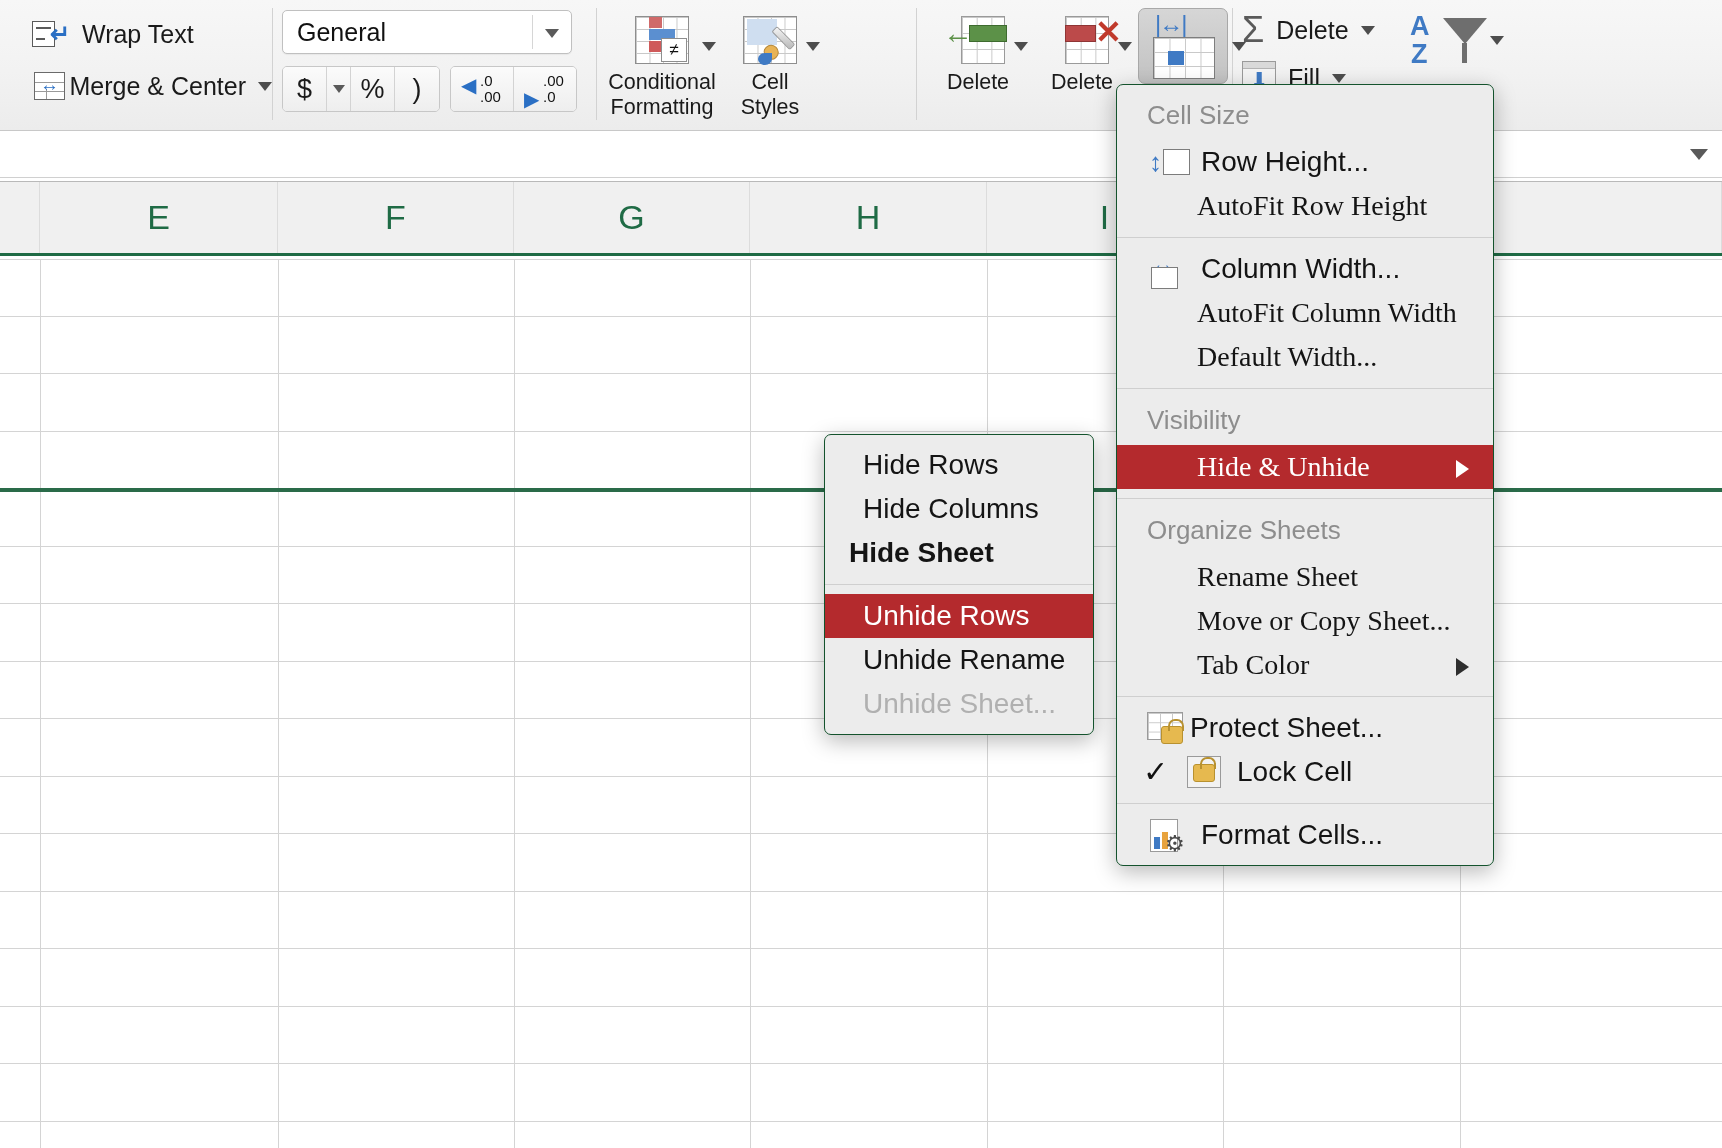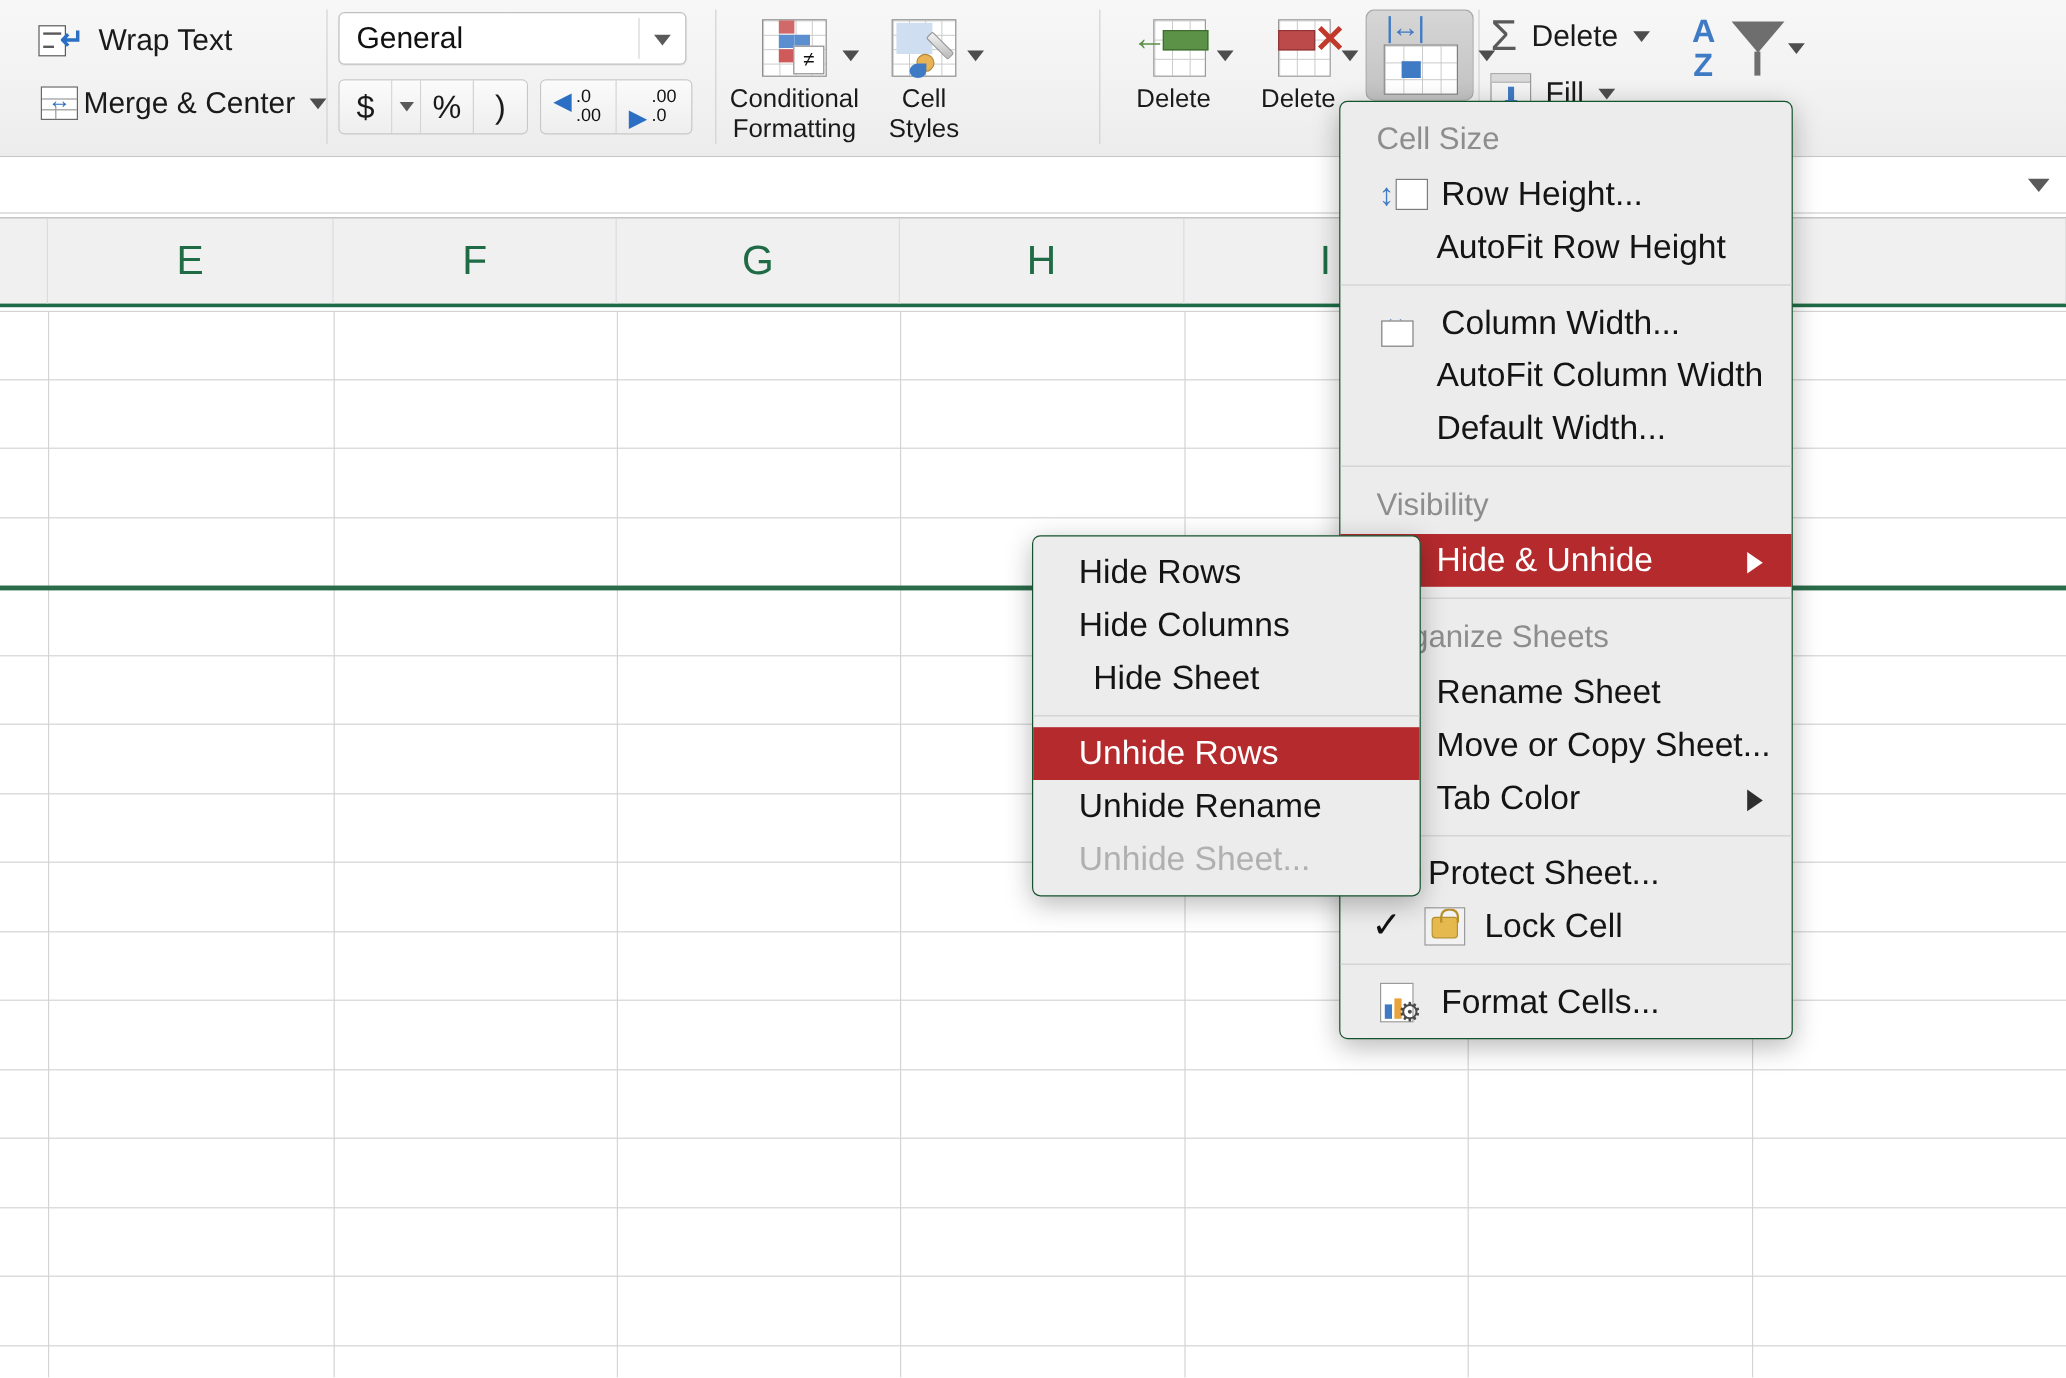--- a/index.html
+++ b/index.html
@@ -198,21 +198,21 @@
   }
   .menu-header {
     font-size: 26px; color: #8d8d8d; padding: 7px 0 9px 30px;
     font-family: "Liberation Sans", sans-serif;
   }
   .mi {
     position: relative; display: flex; align-items: center;
     height: 44px; padding-left: 30px; font-size: 28px; color: #141414;
     white-space: nowrap;
   }
-  .mi.ind { padding-left: 80px; }
+  .mi.ind { padding-left: 80px; font-family: Liberation Serif, serif; }
   .mi.sel { background: #b42a2d; color: #ffffff; }
   .mi.disabled { color: #b0b0b0; }
   .mi .sub-arrow {
     position: absolute; right: 24px; top: 15px;
     width: 0; height: 0;
     border-top: 9px solid transparent; border-bottom: 9px solid transparent;
     border-left: 13px solid #2e2e2e;
   }
   .mi.sel .sub-arrow { border-left-color: #ffffff; }
   .mi .mi-icon { position: absolute; left: 28px; top: 6px; width: 44px; height: 34px; }
@@ -511,28 +511,28 @@
         <span class="mi-icon ic-fmtcells">
           <span class="pg"></span>
           <span class="b1"></span>
           <span class="b2"></span>
           <span class="gear">⚙</span>
         </span>
         <span>Format Cells...</span>
       </div>
     </div>
 
-  <div class="menu" id="submenu" style="left:860px; top:434px; width:324px;margin-top:12px;">
+  <div class="menu" id="submenu" style="left:824px; top:434px; width:270px;">
       <div class="mi" style="padding-left: 38px;">
         <span>Hide Rows</span>
       </div>
       <div class="mi" style="padding-left: 38px;">
         <span>Hide Columns</span>
       </div>
-      <div class="mi" style="padding-left: 50px;">
+      <div class="mi" style="padding-left: 24px; font-weight: bold;">
         <span>Hide Sheet</span>
       </div>
       <div class="msep"></div>
       <div class="mi sel" style="padding-left: 38px;">
         <span>Unhide Rows</span>
       </div>
       <div class="mi" style="padding-left: 38px;">
         <span>Unhide Rename</span>
       </div>
       <div class="mi disabled" style="padding-left: 38px;">

